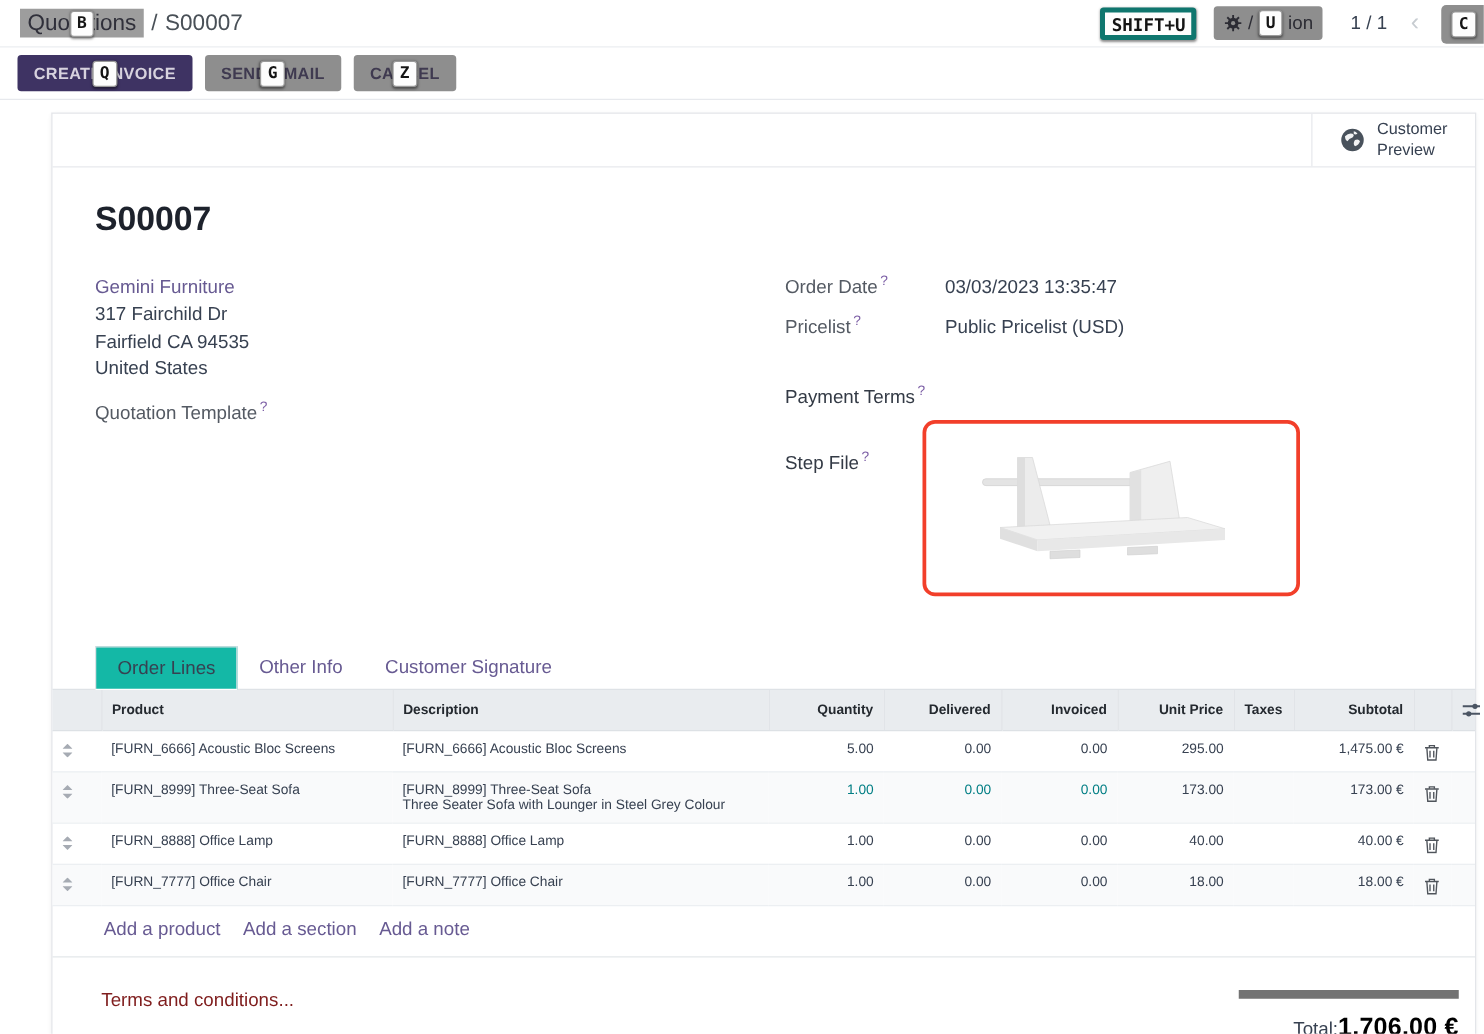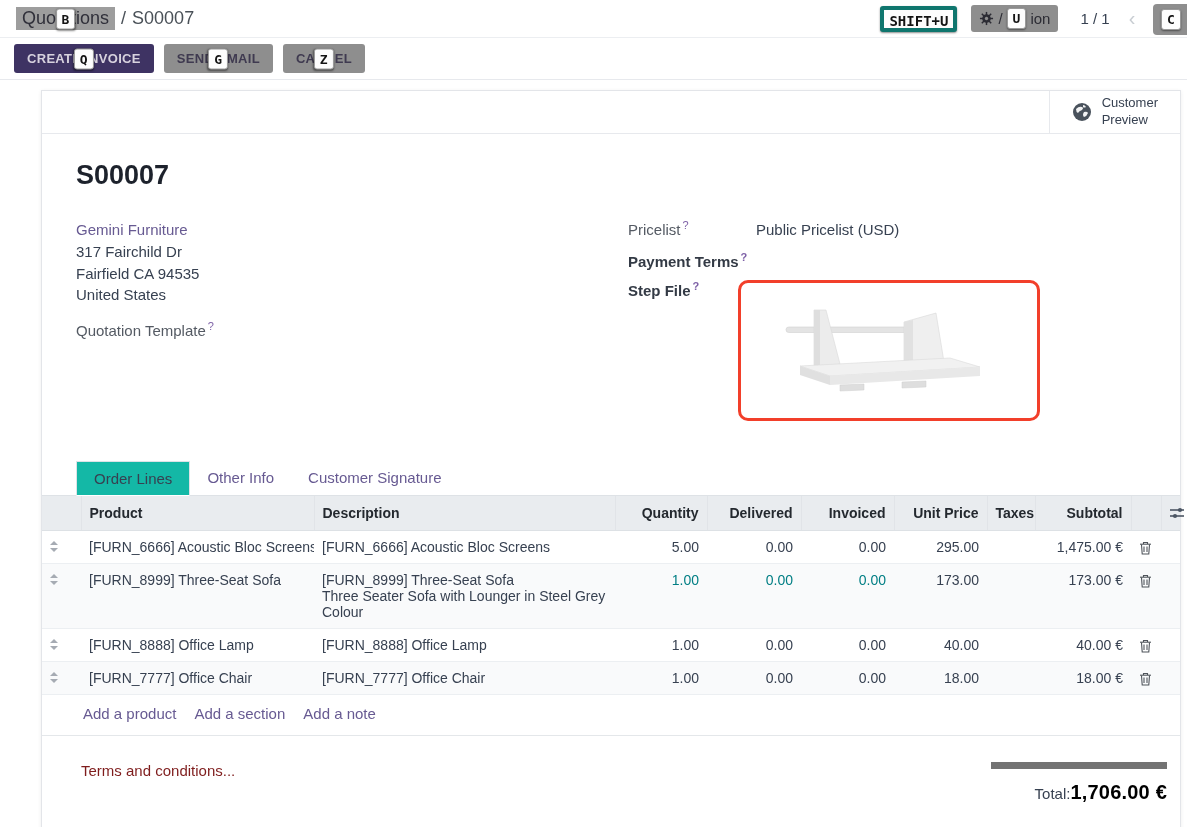--- a/index.html
+++ b/index.html
@@ -58,38 +58,38 @@
 
   .card-body { padding: 0 34px; }
   .sheet-title { margin-top: 26px; font-size: 27px; font-weight: 600; color: #1d222c; }
 
   .fields { display: flex; margin-top: 28px; }
   .fcol-left { width: 552px; }
   .fcol-right { flex: 1; }
   .frow { display: flex; font-size: 15px; margin-bottom: 10px; }
   .flabel { width: 151px; color: #545a63; flex-shrink: 0; }
   .fcol-right .flabel { width: 128px; }
-  .flabel.bold { color: #333a45; font-weight: 700; }
+  .flabel.bold { color: #333a45; font-weight: 400; margin-top: 24px; }
   .qmark { color: #7e61a7; font-size: 11px; vertical-align: super; margin-left: 2px; }
   .fvalue { color: #374151; line-height: 1.45; }
   a.plink { color: #675a92; text-decoration: none; cursor: pointer; }
 
   .step-box { width: 302px; height: 141px; border: 3px solid #f23f2a; border-radius: 10px;
     margin-left: -18px; display: flex; align-items: center; justify-content: center; }
 
   
   .tabs-row { margin: 30px -34px 0; padding: 0 34px; border-bottom: 1px solid #dee2e6;
     display: flex; }
   .tab { font-size: 15px; padding: 8px 17px; cursor: pointer; color: #675a92; }
   .tab.active { color: #374151; background: #14b8a6; border: 1px solid #dee2e6;
     border-bottom: 1px solid #fff; margin-bottom: -1px; position: relative; }
 
   
   .table-wrap { margin: 0 -34px; }
-  table { width: 100%; border-collapse: collapse; table-layout: fixed; font-size: 14px; }
+  table { width: 100%; border-collapse: collapse; table-layout: fixed; font-size: 11px; }
   thead th { background: #e9ecef; font-weight: 600; color: #24292f; text-align: left;
     padding: 9px 8px; border-bottom: 1px solid #dde1e5; }
   thead th + th { border-left: 1px solid #e1e4e8; }
   th.num, td.num { text-align: right; }
   tbody td { padding: 8px 8px; border-bottom: 1px solid #eceff2; vertical-align: top;
     color: #374151; }
   tbody tr:nth-child(even) { background: #f9fafb; }
   td.product { white-space: nowrap; overflow: hidden; }
   td.teal { color: #017e84; }
   td.handle, td.trash { text-align: center; padding-top: 10px; }
@@ -203,20 +203,26 @@
         </div>
         <div class="frow" style="margin-top:14px">
           <div class="flabel">
             <span>Quotation Template</span><span class="qmark">?</span>
           </div>
           <div class="fvalue"></div>
         </div>
       </div>
 
       <div class="fcol-right">
+        <div class="frow">
+          <div class="flabel">
+            <span>Order Date</span><span class="qmark">?</span>
+          </div>
+          <div class="fvalue">03/03/2023 13:35:47</div>
+        </div>
         <div class="frow">
           <div class="flabel">
             <span>Pricelist</span><span class="qmark">?</span>
           </div>
           <div class="fvalue">Public Pricelist (USD)</div>
         </div>
         <div class="frow">
           <div class="flabel bold">
             <span>Payment Terms</span><span class="qmark">?</span>
           </div>

